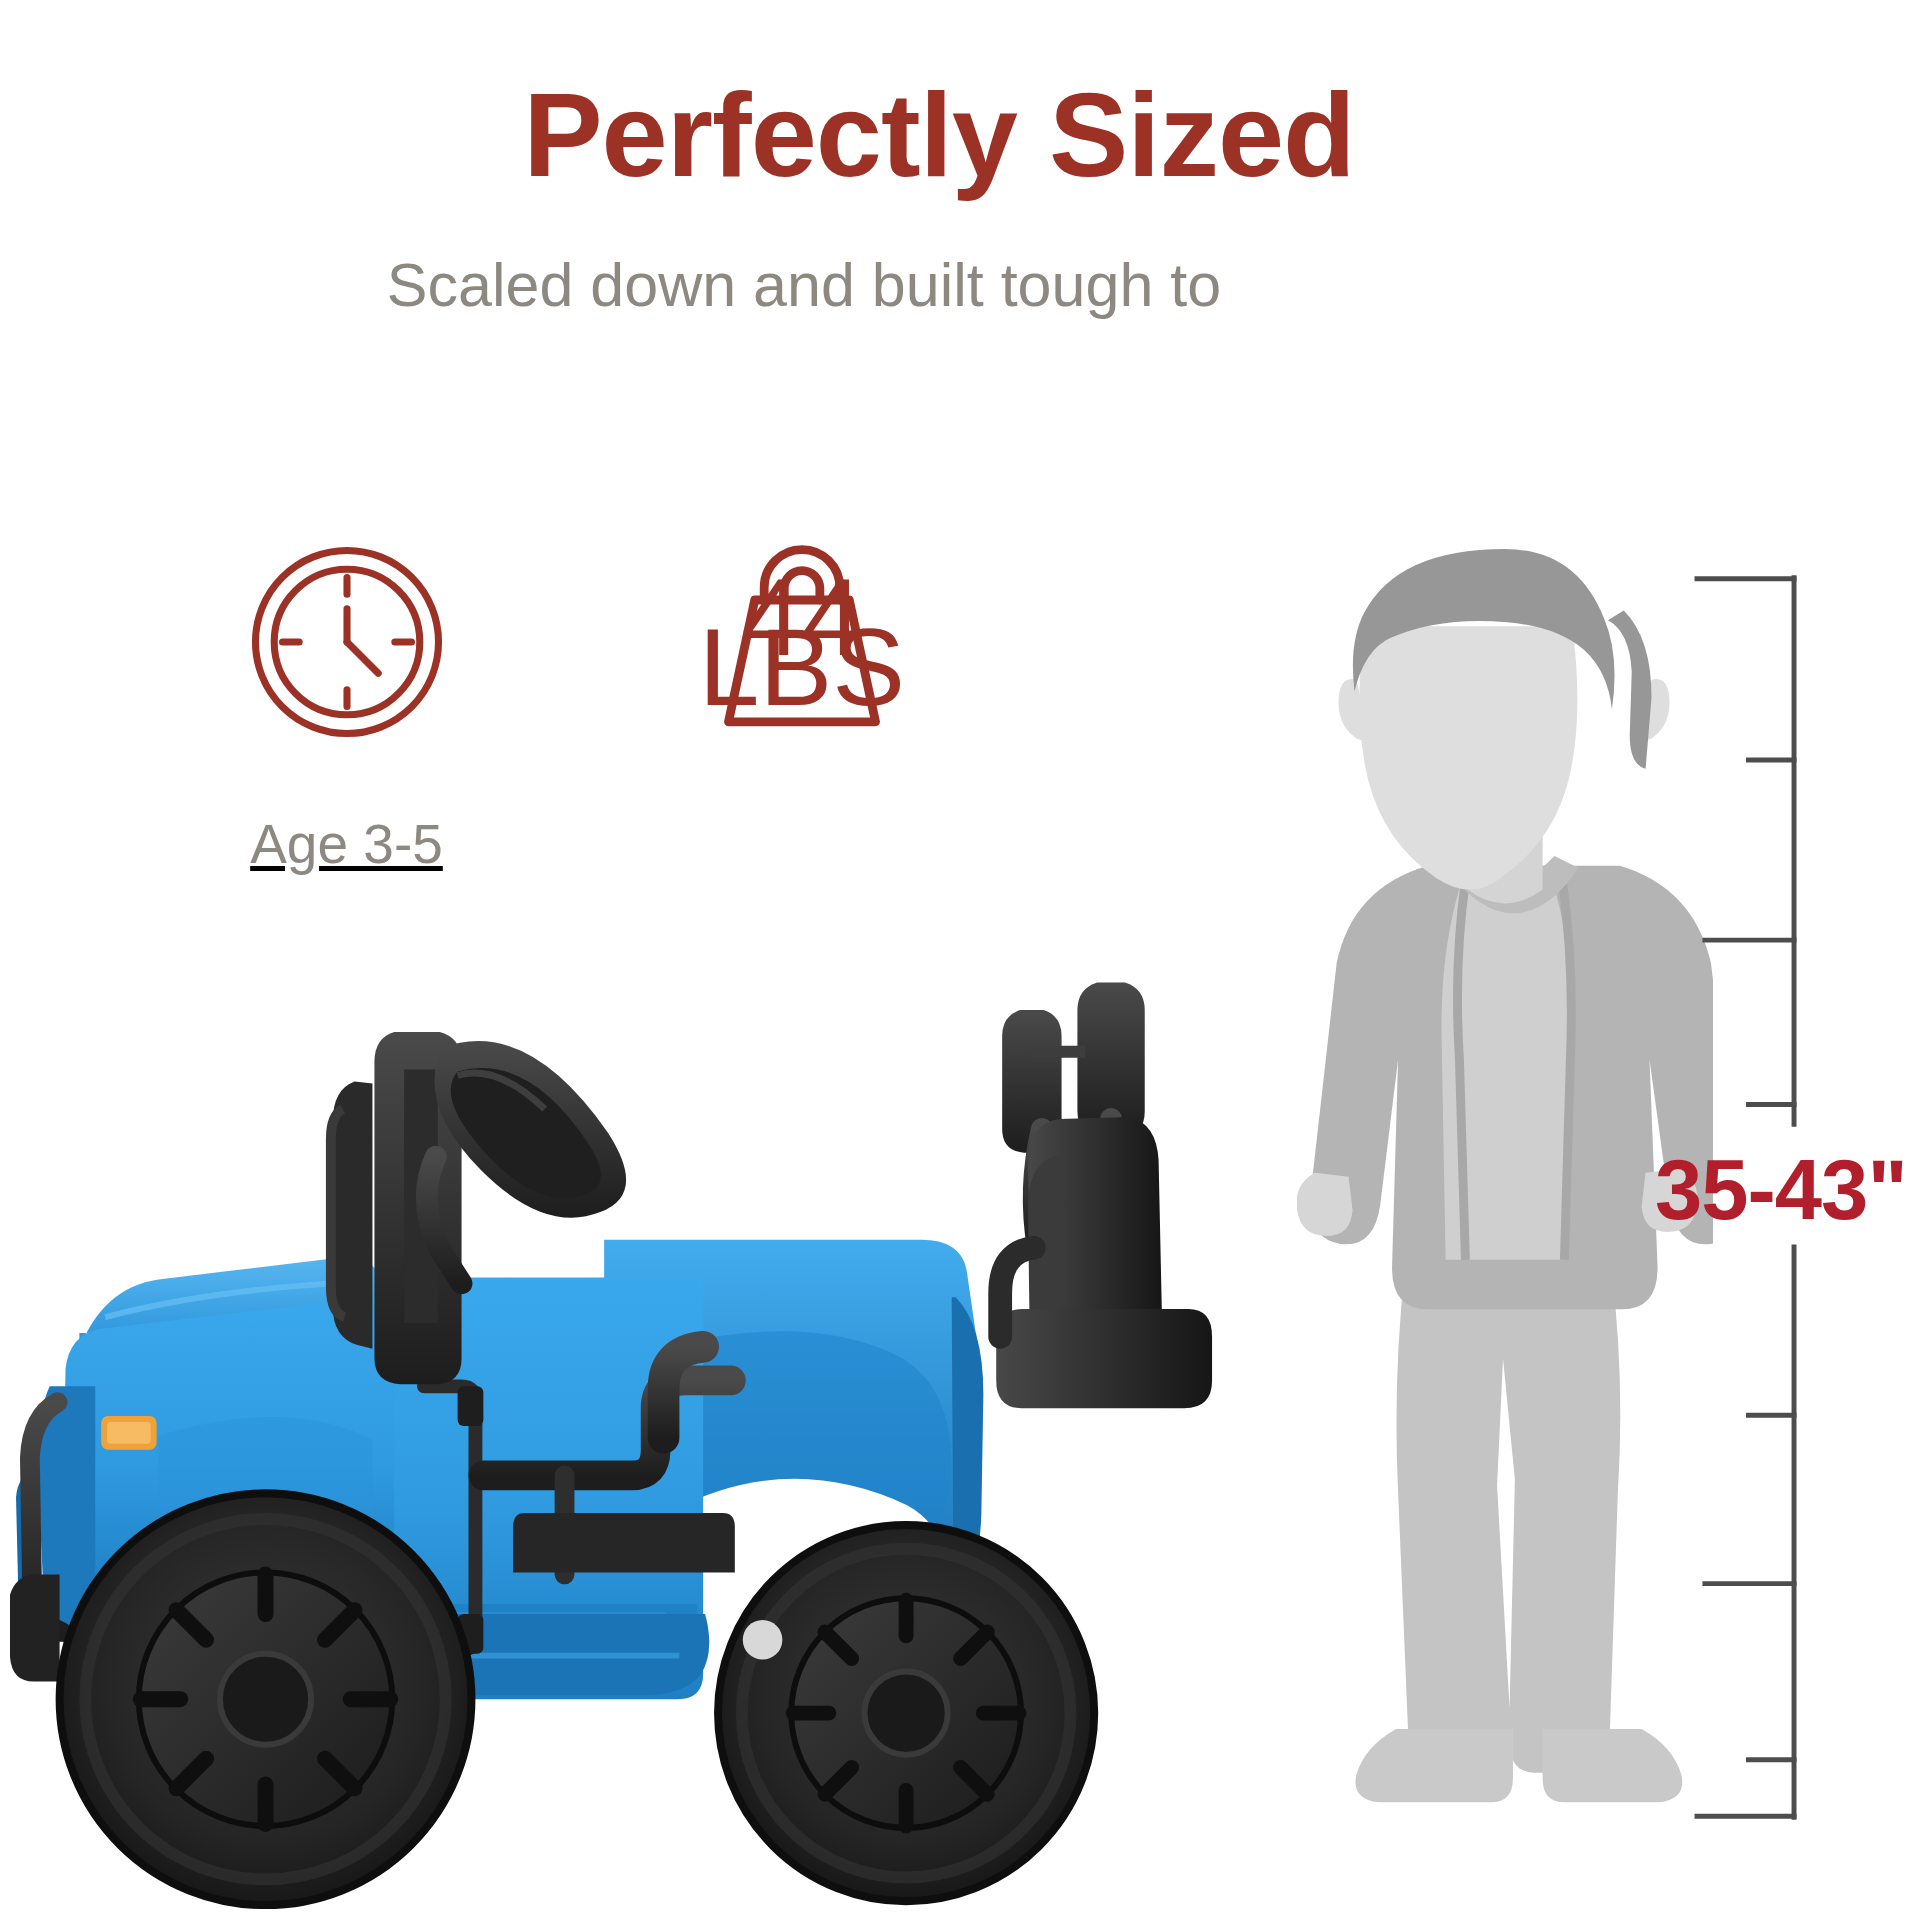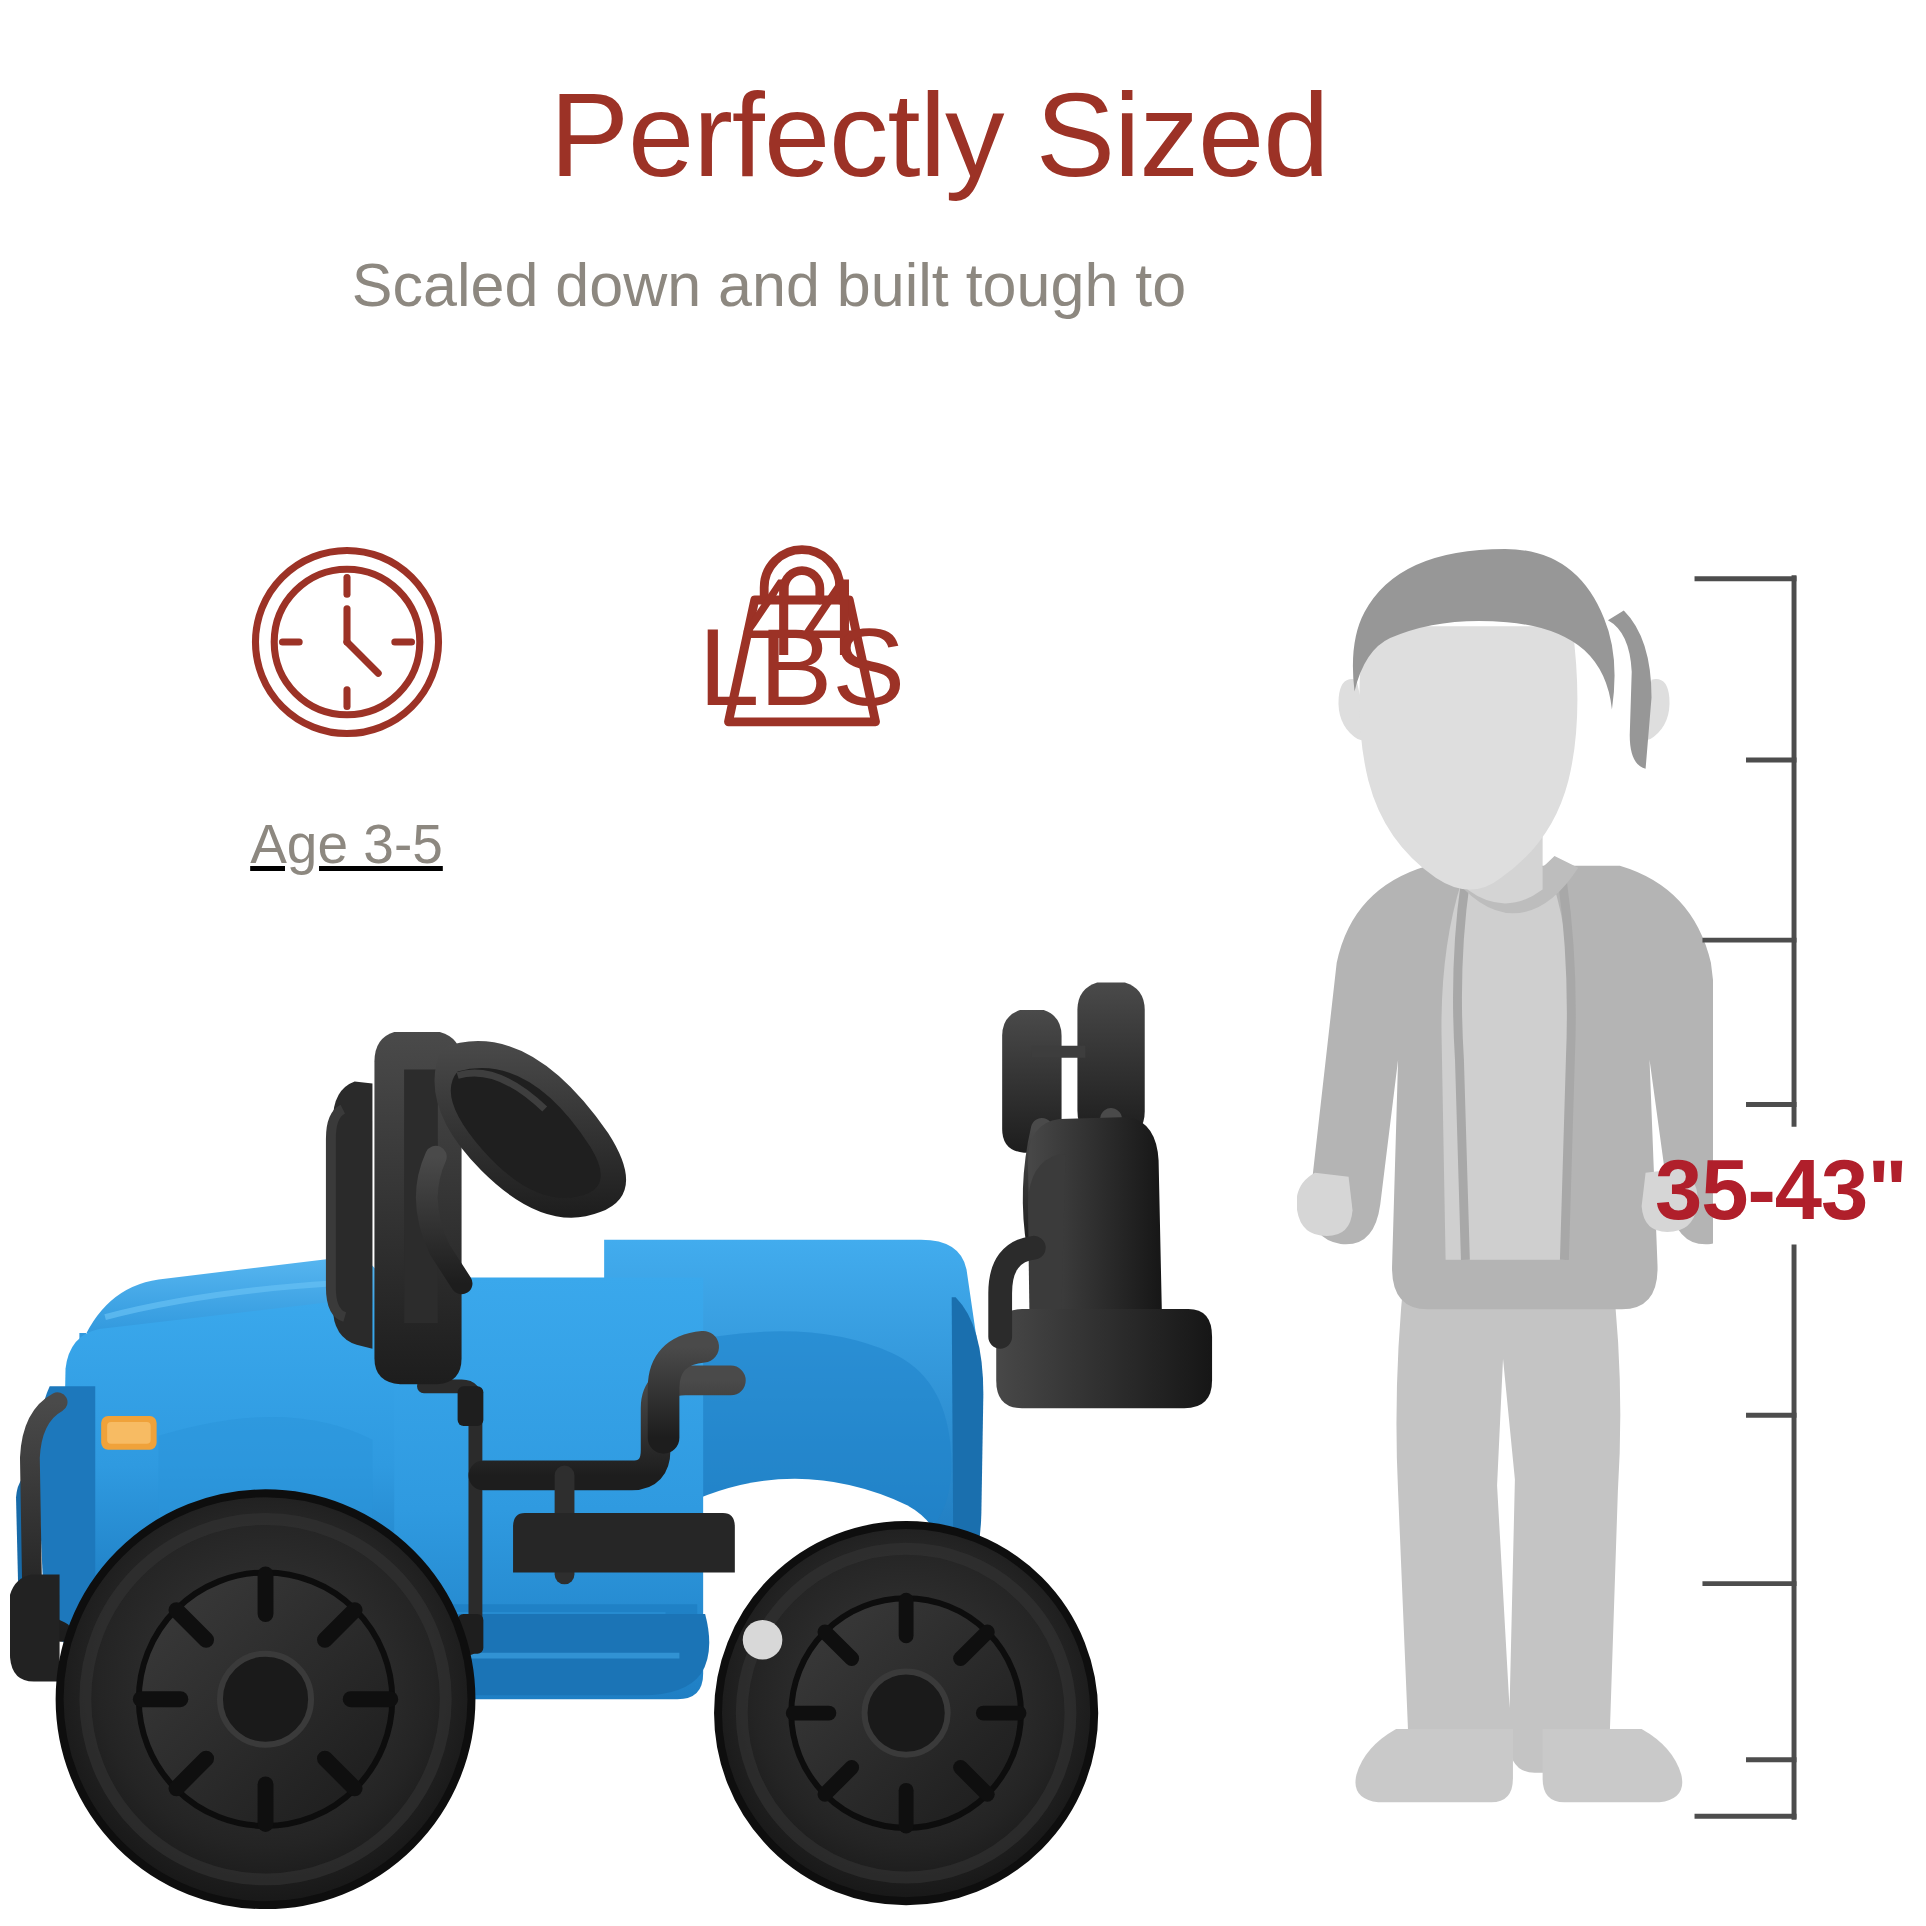--- a/index.html
+++ b/index.html
@@ -26,35 +26,36 @@
 
   
   .headline {
     position: absolute;
     top: 71px;
     left: 0;
     width: 1878px;
     text-align: center;
     font-size: 119px;
     line-height: 1.08;
-    font-weight: 400;
+    font-weight: 700;
     letter-spacing: -1px;
     color: #9c3226;
     white-space: nowrap;
   }
   .subhead {
     position: absolute;
     top: 248px;
-    left: 0;
+    left: 8px;
     width: 1538px;
     text-align: center;
     font-size: 61px;
     line-height: 1.22;
     font-weight: 300;
     color: #8d8880;
+    padding-left: 27px;
   }
   .subhead .l {
     display: block;
   }
 
   
   .features {
     position: absolute;
     top: 535px;
     left: 119px;

